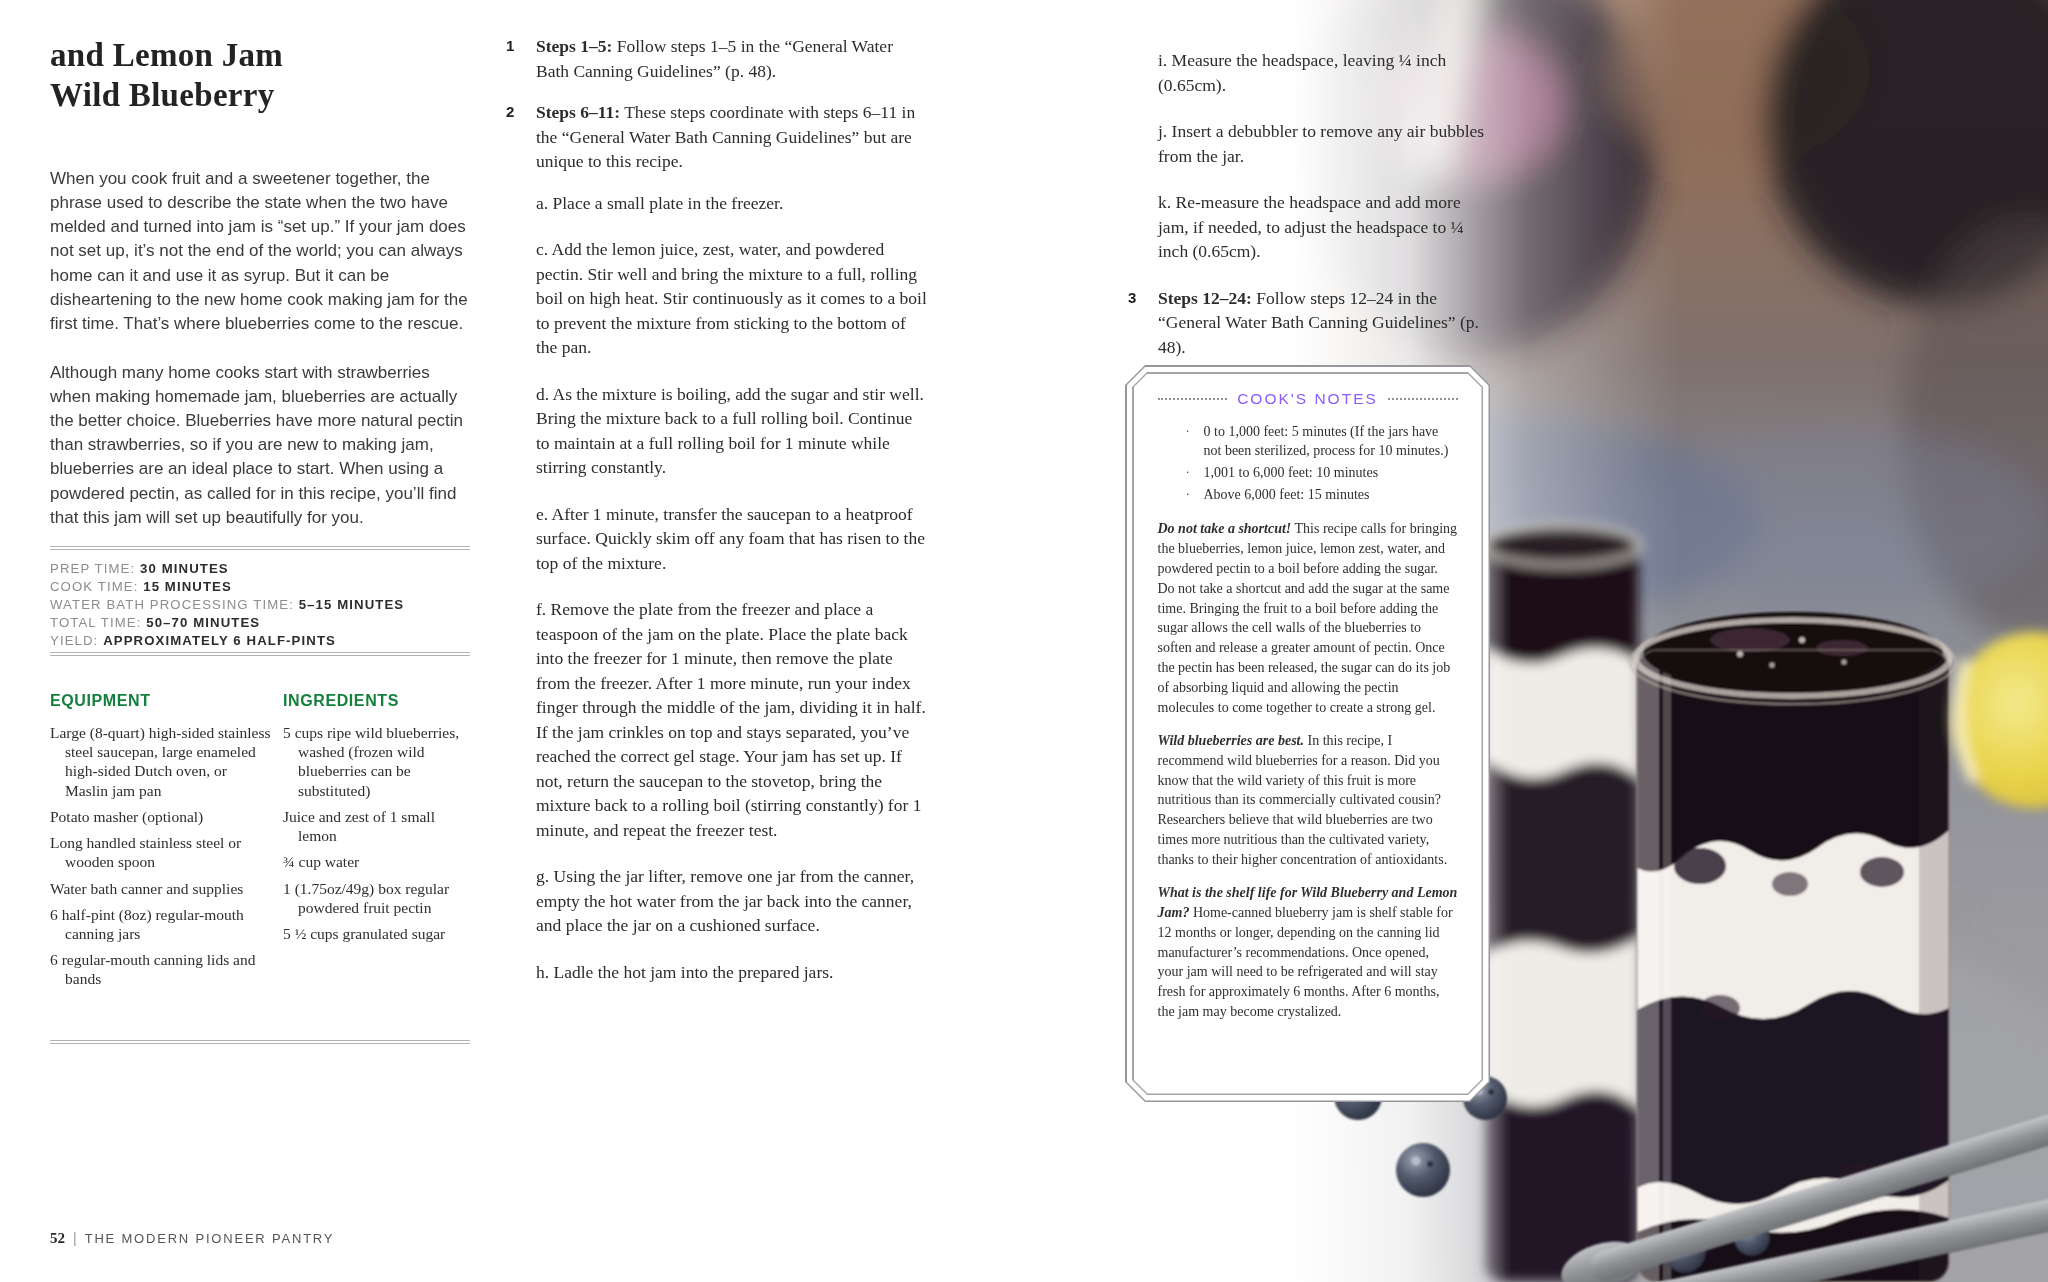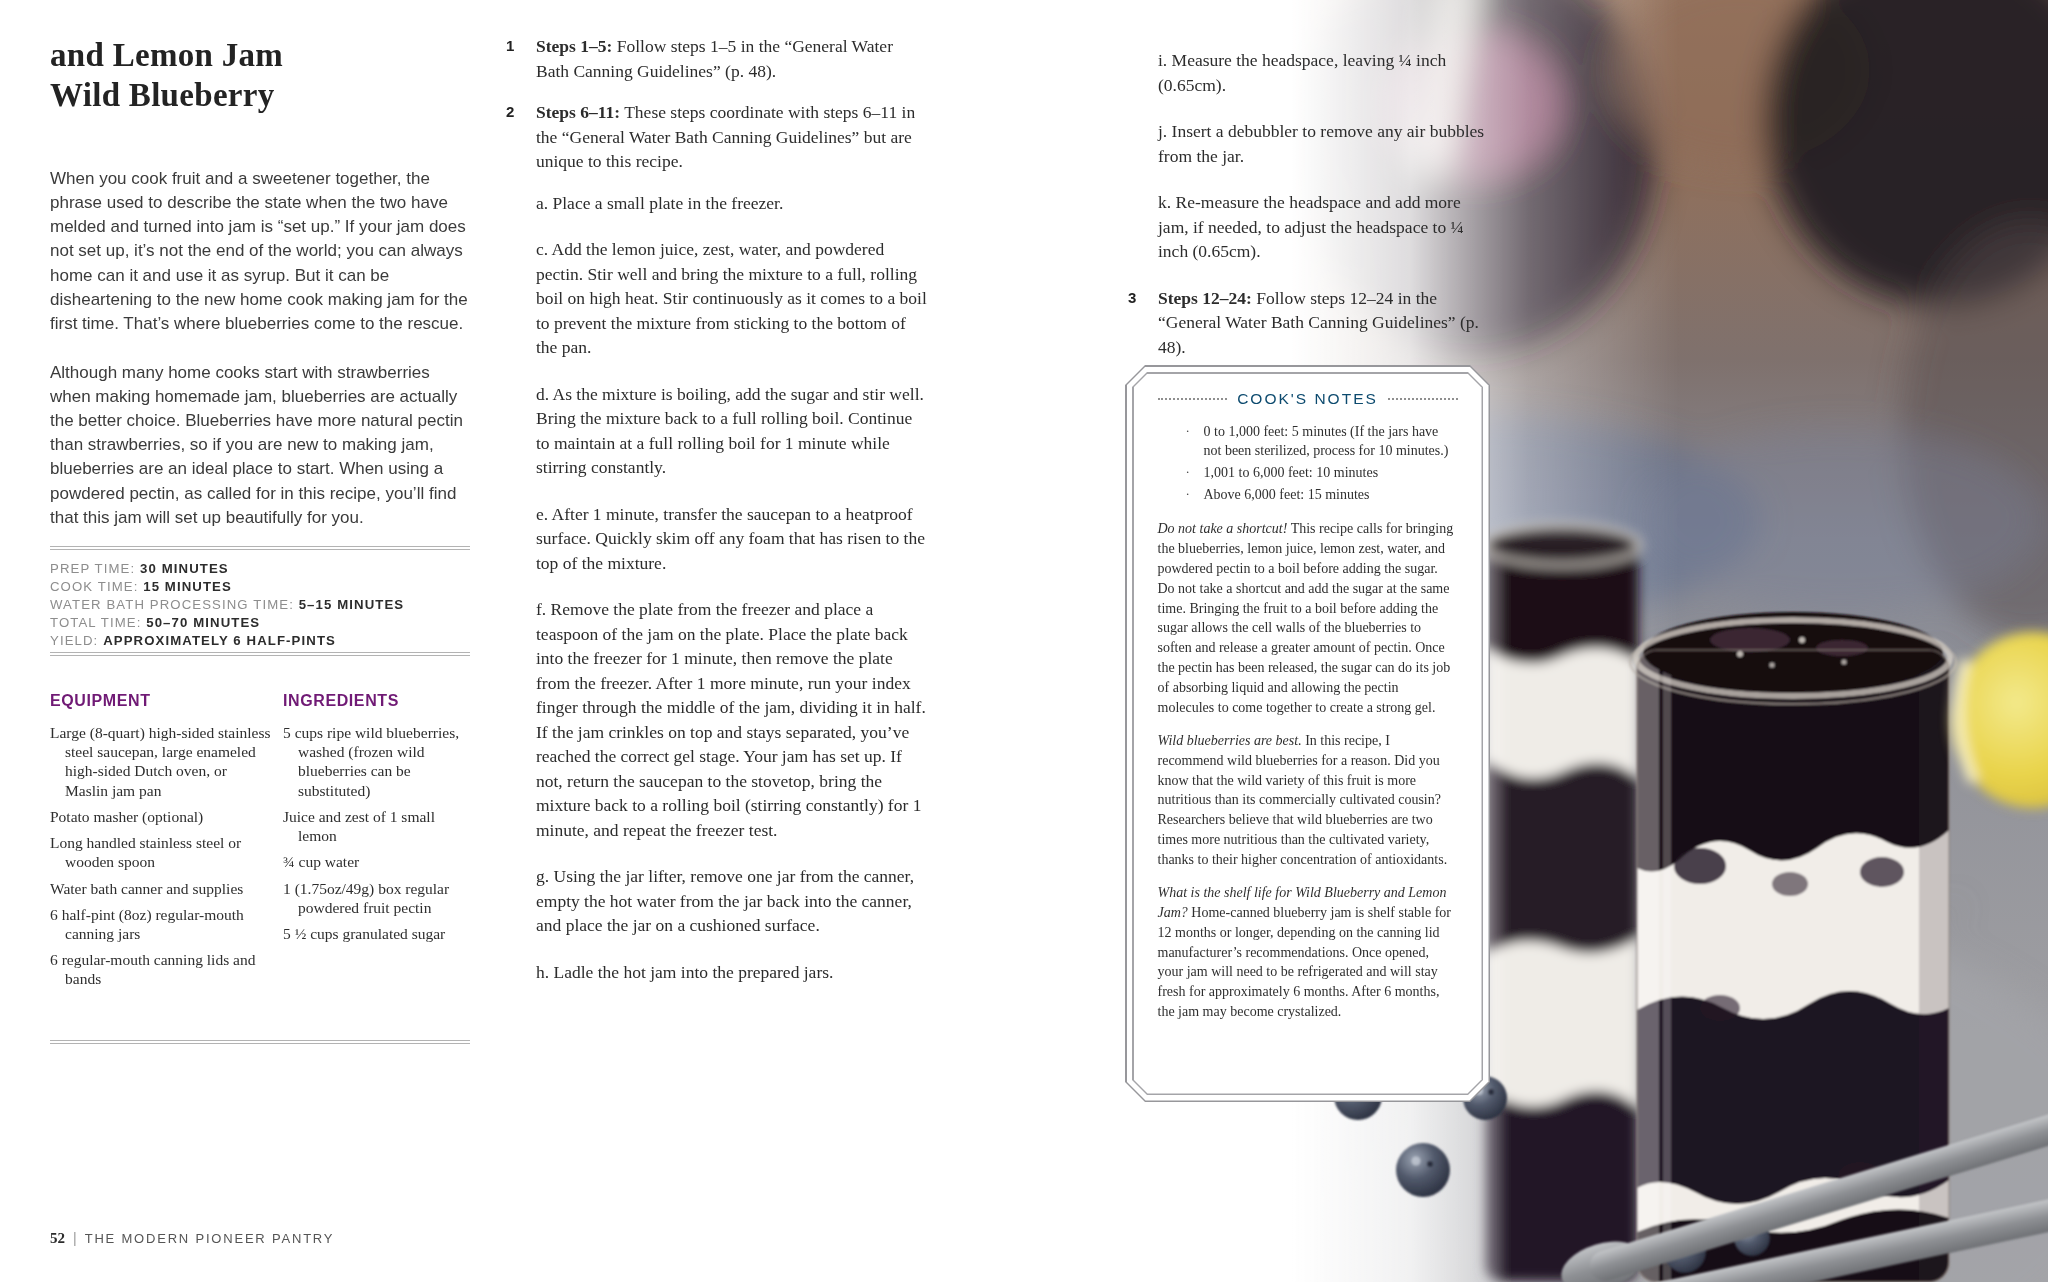--- a/index.html
+++ b/index.html
@@ -27,21 +27,21 @@
   .meta-line{
     font-family:"Liberation Sans","DejaVu Sans",sans-serif;
     font-size:13.2px;line-height:1.37;letter-spacing:1.1px;color:#8d8d8d;
   }
   .meta-line b{color:#2c2c2c;font-weight:700;}
   .list-col{top:692px;}
   .equipment{left:50px;width:222px;}
   .ingredients{left:283px;width:192px;}
   .list-head{
     font-family:"Liberation Sans","DejaVu Sans",sans-serif;
-    font-weight:700;font-size:16px;letter-spacing:.6px;color:#701a75;margin:0 0 13px 0;
+    font-weight:700;font-size:16px;letter-spacing:.6px;color:#15803d;margin:0 0 13px 0;
   }
   .list-item{
     font-size:15.5px;line-height:1.24;margin:0 0 7px 0;color:#2e2e2e;
     padding-left:15px;text-indent:-15px;
   }
   .footer{left:50px;top:1230px;width:500px;font-size:0;white-space:nowrap;}
   .footer .pn{font-family:"Liberation Serif",serif;font-weight:700;font-size:15px;color:#2b2b2b;}
   .footer .sep{font-family:"Liberation Sans",sans-serif;font-size:14px;color:#9a9a9a;margin:0 8px;}
   .footer .bt{
     font-family:"Liberation Sans","DejaVu Sans",sans-serif;
@@ -70,30 +70,30 @@
     clip-path:polygon(19px 0,calc(100% - 19px) 0,100% 19px,100% calc(100% - 19px),calc(100% - 19px) 100%,19px 100%,0 calc(100% - 19px),0 19px);}
   .nb3{position:absolute;inset:5.5px;background:#a4a4a8;
     clip-path:polygon(15px 0,calc(100% - 15px) 0,100% 15px,100% calc(100% - 15px),calc(100% - 15px) 100%,15px 100%,0 calc(100% - 15px),0 15px);}
   .nb4{position:absolute;inset:1.5px;background:#ffffff;overflow:hidden;
     clip-path:polygon(14px 0,calc(100% - 14px) 0,100% 14px,100% calc(100% - 14px),calc(100% - 14px) 100%,14px 100%,0 calc(100% - 14px),0 14px);
     padding:16px 24px 10px 24px;box-sizing:border-box;}
   .notes-title-row{display:flex;align-items:center;gap:10px;margin:0 0 14px 0;}
   .dots{flex:1;border-top:2px dotted #8f8f8f;height:0;}
   .notes-title{
     font-family:"Liberation Sans","DejaVu Sans",sans-serif;
-    font-size:15.5px;letter-spacing:2px;color:#0c4a6e;white-space:nowrap;
+    font-size:15.5px;letter-spacing:2px;color:#8b5cf6;white-space:nowrap;
   }
   .notes-body{font-size:14px;line-height:1.42;color:#2f2f2f;}
   .q-lead{font-weight:700;font-style:italic;font-size:14.8px;line-height:1.4;margin:0 0 12px 0;}
   .bullets{margin:0 0 14px 28px;}
   .bullet{display:flex;margin:0 0 2px 0;}
   .bullet-dot{flex:0 0 18px;color:#4a4a4a;font-size:13px;line-height:1.45;}
   .bullet-text{flex:1;}
   .note-para{margin:0 0 13px 0;}
-  .note-lead{font-weight:400;font-style:italic;}
+  .note-lead{font-weight:700;font-style:italic;}
 
   
   .photo{left:1140px;top:0;width:908px;height:1282px;overflow:hidden;}
 </style>
 </head>
 <body>
 
 <div class="abs photo">
   <svg width="908" height="1282" viewBox="0 0 908 1282" xmlns="http://www.w3.org/2000/svg">
     <defs>

